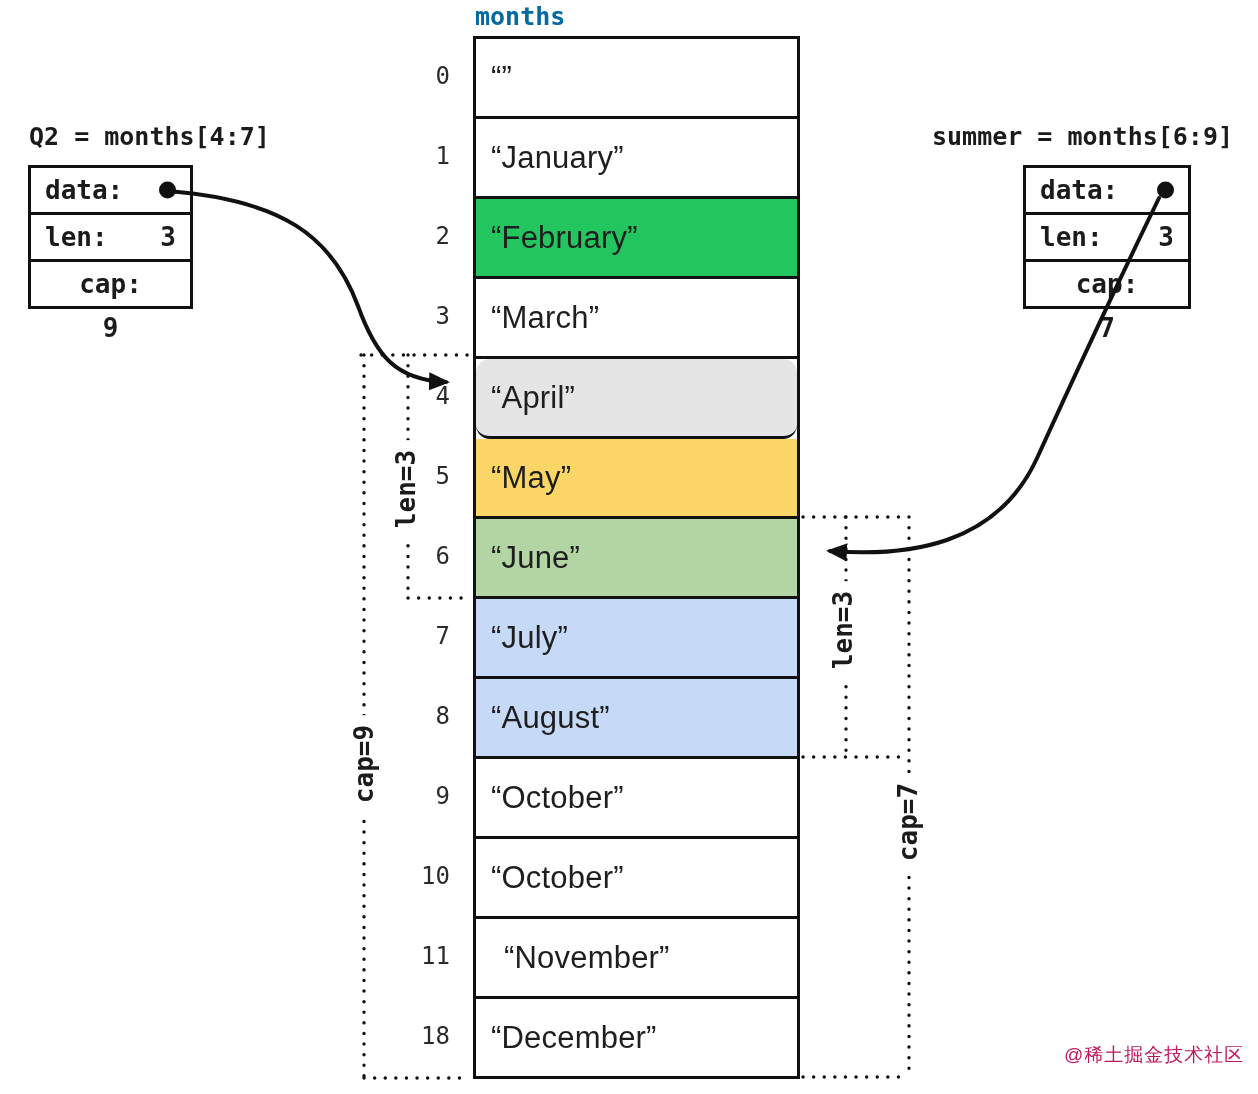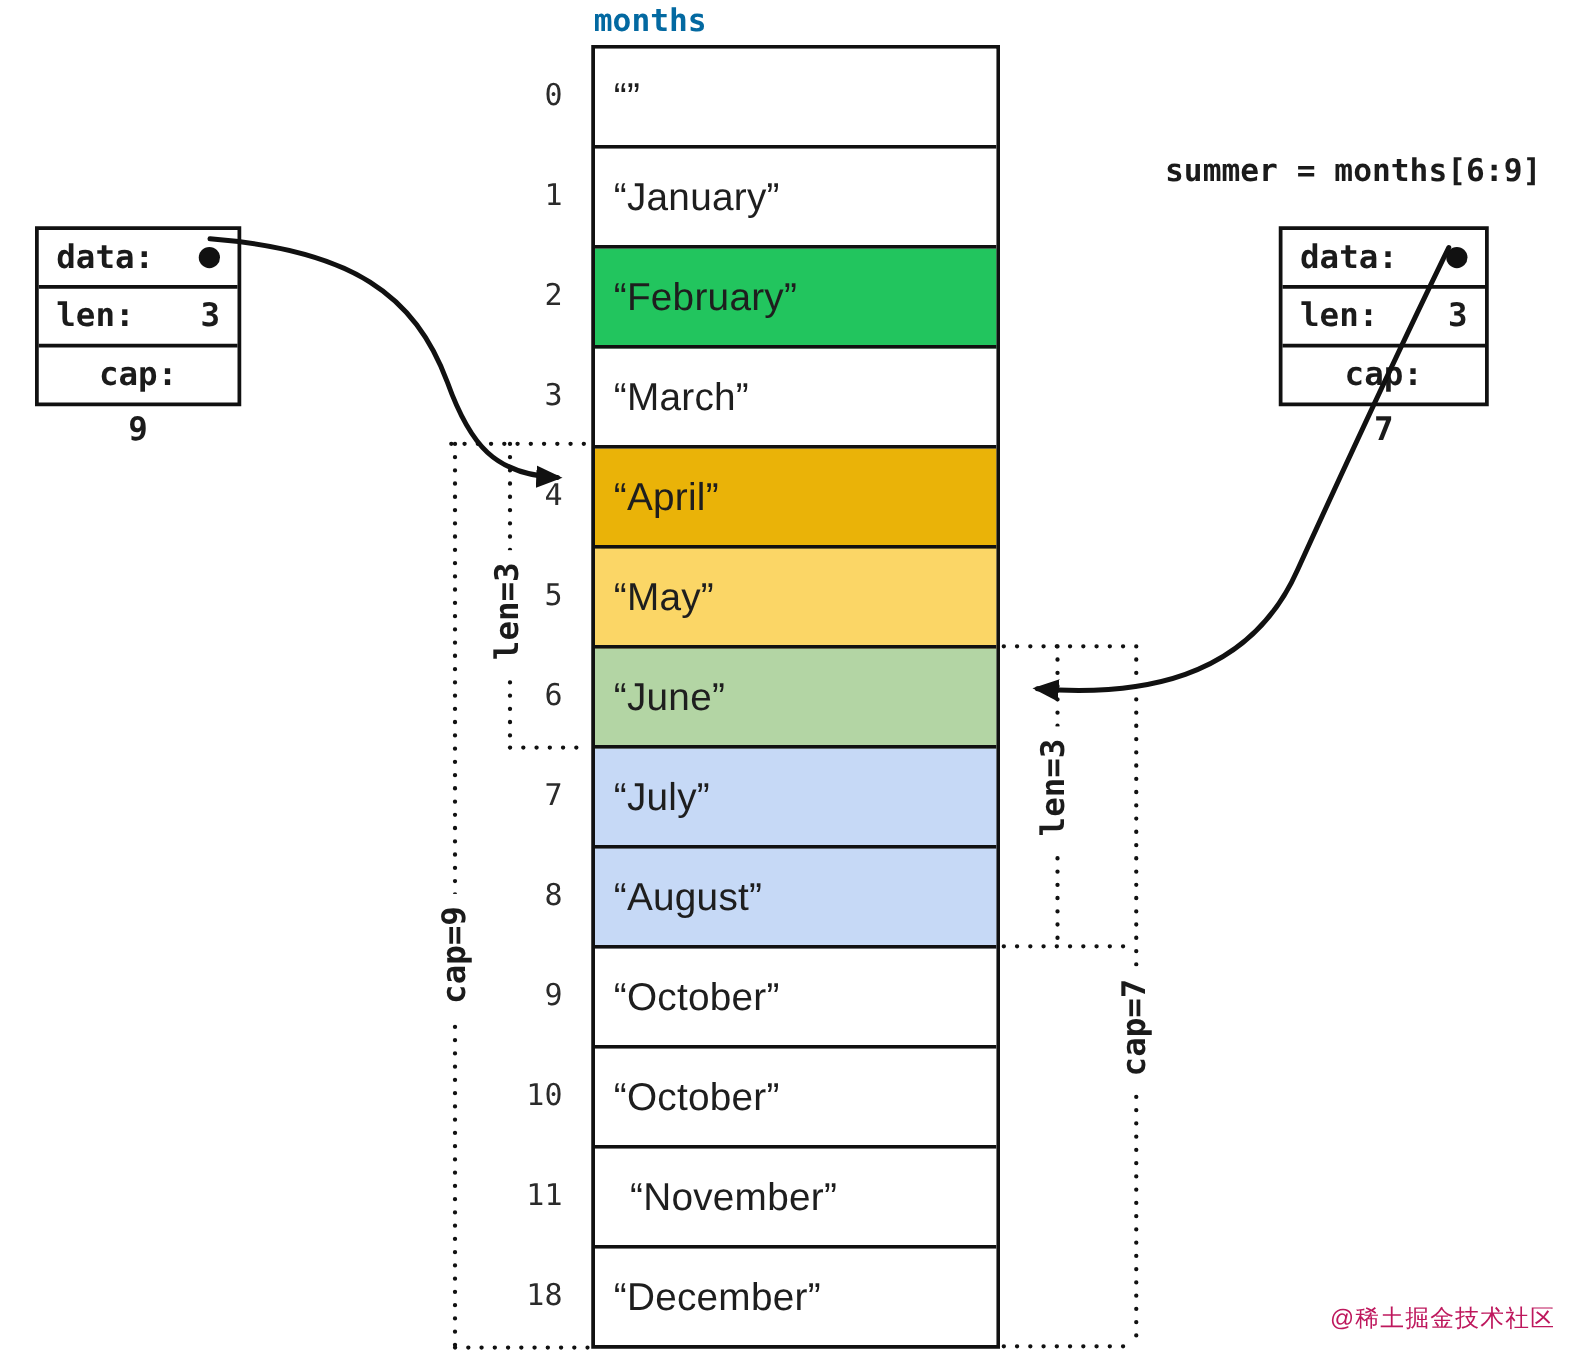--- a/index.html
+++ b/index.html
@@ -15,35 +15,35 @@
   }
   .array-box{
     position:absolute;left:473px;top:36px;width:327px;
     border:3px solid #111;box-sizing:border-box;background:#fff;
   }
   .cell{
     height:77px;border-bottom:3px solid #111;box-sizing:content-box;
     display:flex;align-items:center;padding-left:15px;
     font-size:31px;color:#1e1e1e;letter-spacing:.2px;background:#fff;
   }
-  .cell:last-child{border-bottom:none;}
+  .cell:last-child{border-bottom:none;border-radius:19px;}
   .indices{
     position:absolute;left:392px;top:36px;width:58px;text-align:right;
     font-family:"DejaVu Sans Mono",monospace;font-size:24px;color:#2b2b2b;
   }
   .idx{height:80px;line-height:80px;}
 
   
   .struct-title{
     position:absolute;top:122px;
     font-family:"DejaVu Sans Mono",monospace;font-size:25px;color:#1b1b1b;font-weight:bold;
   }
   .struct{
     position:absolute;top:165px;height:144px;
-    border:3px solid #111;box-sizing:border-box;background:#fff;margin-top:16px;
+    border:3px solid #111;box-sizing:border-box;background:#fff;
   }
   .srow{
     position:relative;height:44px;line-height:44px;border-bottom:3px solid #111;
     display:flex;justify-content:space-between;align-items:center;
     padding:0 14px;font-family:"DejaVu Sans Mono",monospace;
     font-size:26px;color:#1b1b1b;box-sizing:content-box;font-weight:bold;
   }
   .srow:last-child{border-bottom:none;flex-direction:column;}
   .dot{
     position:absolute;right:14px;top:50%;transform:translateY(-50%);
@@ -93,21 +93,21 @@
       </div>
     <div class="cell" style="background: rgb(255, 255, 255);">
         <span>“January”</span>
       </div>
     <div class="cell" style="background: #22c55e;">
         <span>“February”</span>
       </div>
     <div class="cell" style="background: rgb(255, 255, 255);">
         <span>“March”</span>
       </div>
-    <div class="cell" style="background: #eab308;">
+    <div class="cell" style="background: #e5e5e5; border-radius: 14px;">
         <span>“April”</span>
       </div>
     <div class="cell" style="background: rgb(251, 214, 102);">
         <span>“May”</span>
       </div>
     <div class="cell" style="background: rgb(179, 213, 164);">
         <span>“June”</span>
       </div>
     <div class="cell" style="background: rgb(198, 217, 246);">
         <span>“July”</span>
@@ -122,20 +122,21 @@
         <span>“October”</span>
       </div>
     <div class="cell" style="background: rgb(255, 255, 255); padding-left: 28px;">
         <span>“November”</span>
       </div>
     <div class="cell" style="background: rgb(255, 255, 255);">
         <span>“December”</span>
       </div>
   </div>
 
+  <div class="struct-title" style="left:29px;">Q2 = months[4:7]</div>
   <div class="struct" style="left:28px;width:165px;">
     <div class="srow">
       <span>data:</span>
       <span class="dot"></span>
     </div>
     <div class="srow">
       <span>len:</span>
       <span>3</span>
     </div>
     <div class="srow">

